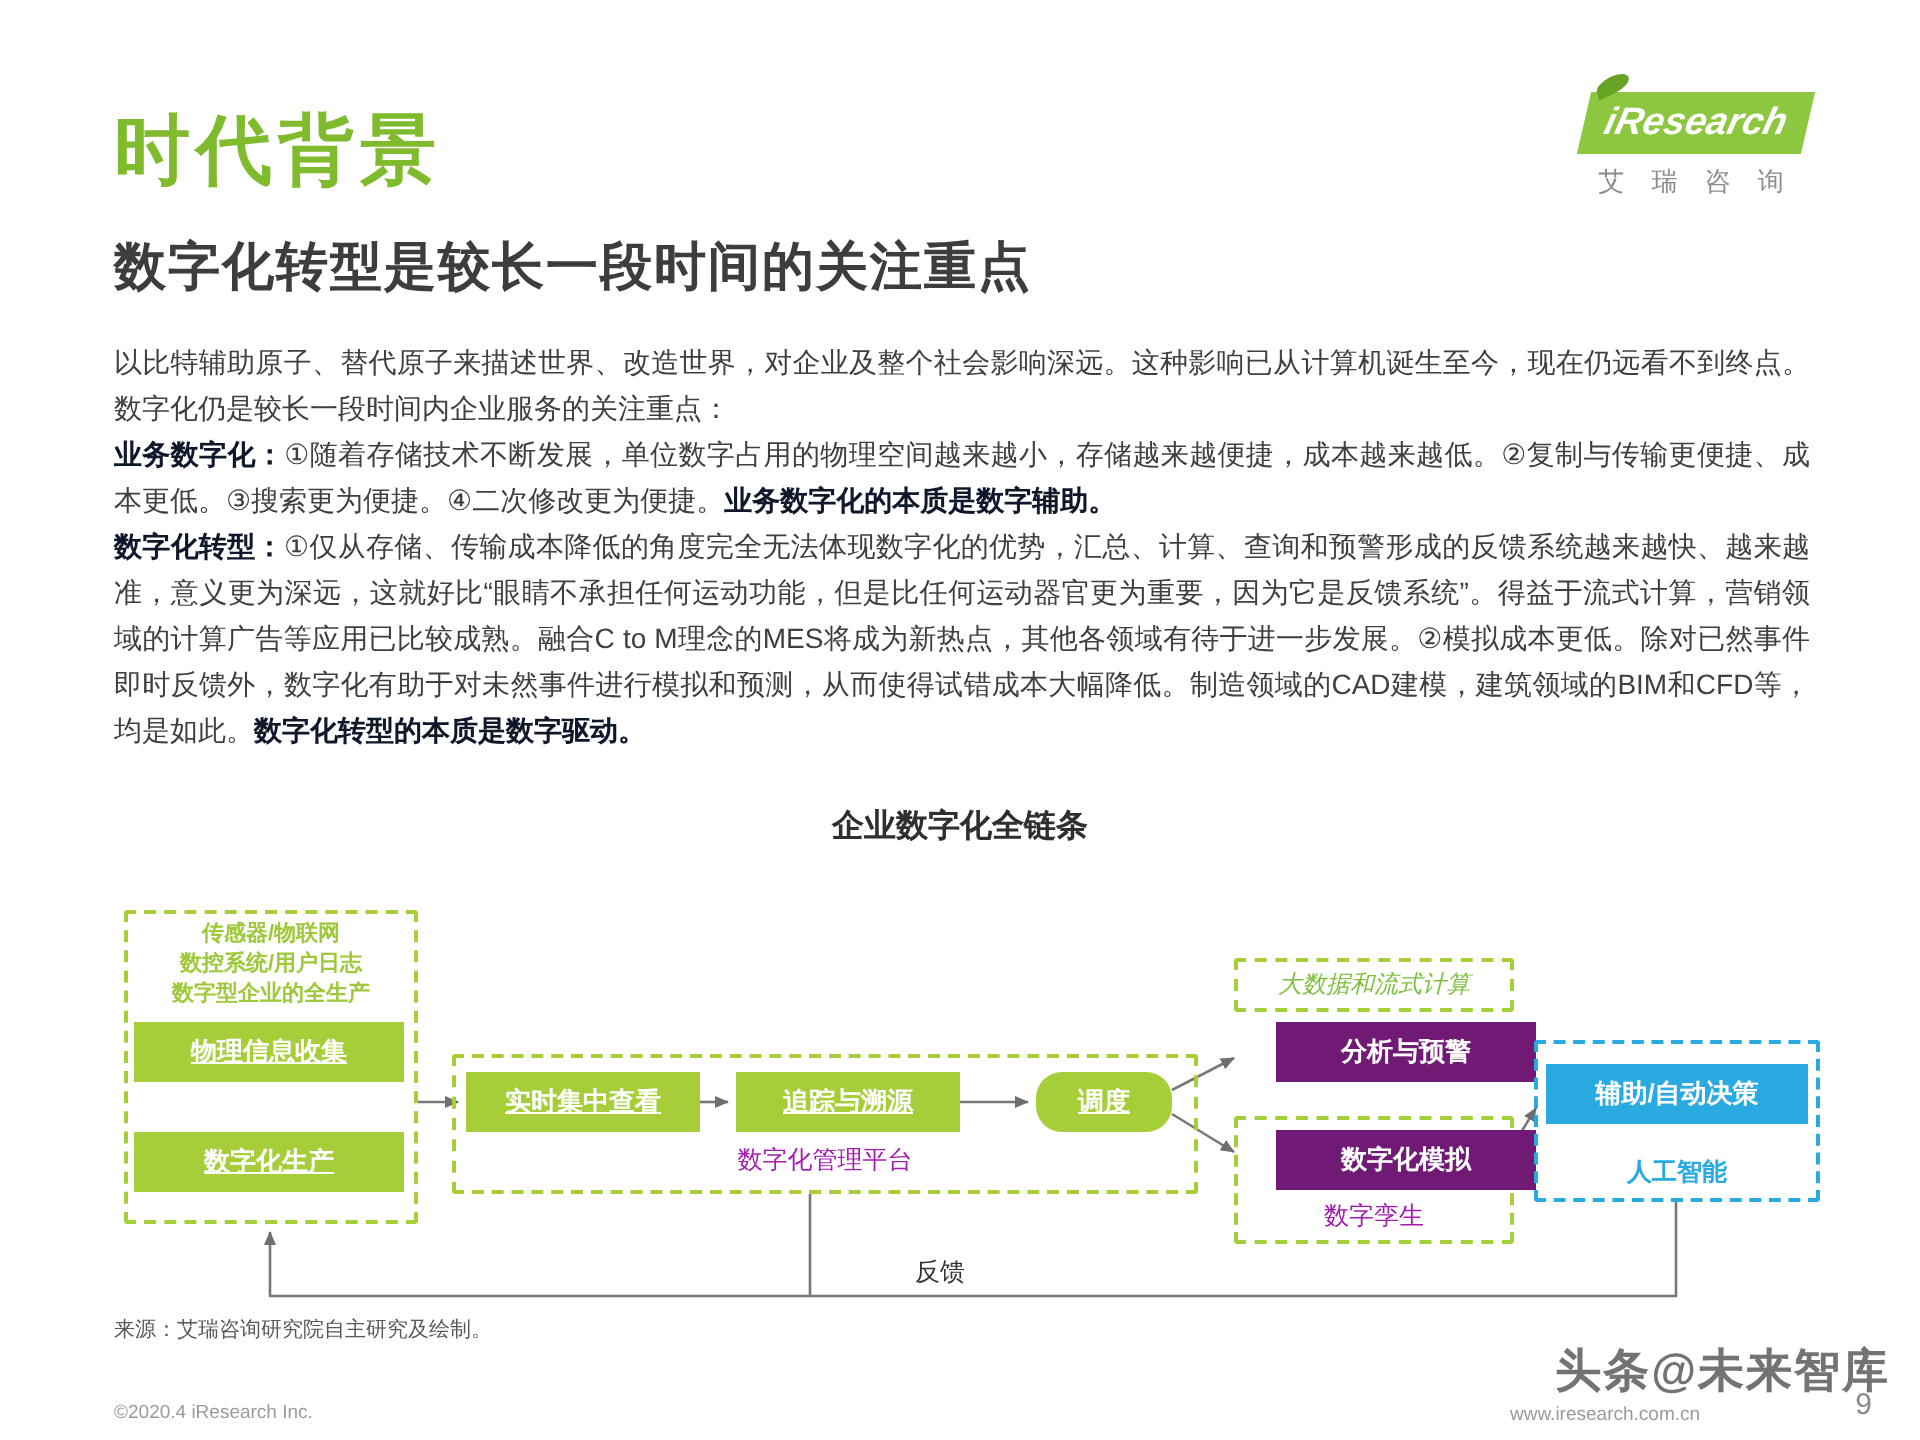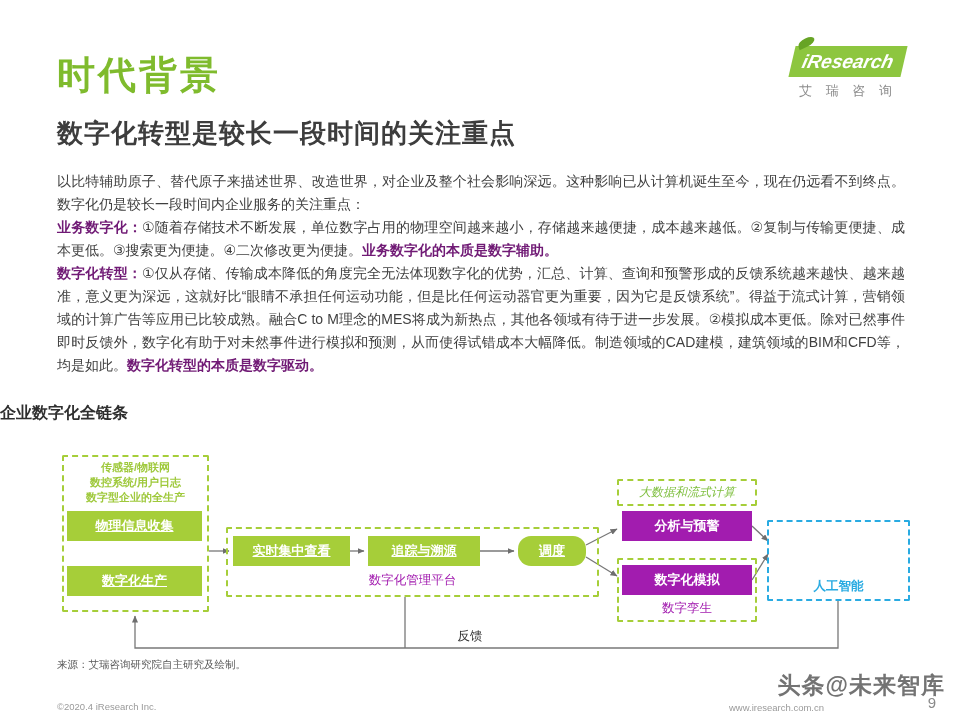--- a/index.html
+++ b/index.html
@@ -19,50 +19,50 @@
                transform:skewX(-13deg); display:flex; align-items:center; justify-content:center; }
   .logo-band .logo-word { color:#fff; font-weight:bold; font-style:italic; font-size:19px; }
   .leaf { position:absolute; left:2px; top:-8px; width:16px; height:9px; background:#67A425;
           border-radius:60% 60% 60% 0; transform:rotate(-28deg); }
   .logo-cn { margin-top:5px; color:#8C8C8C; font-size:13px; letter-spacing:5px; }
 
   
   .body-text { position:absolute; left:57px; top:170px; width:848px; font-size:14px;
                line-height:23px; color:#3F3F3F; text-align:justify; }
   .body-text p { margin:0; }
-  .body-text b { color:#701a75; }
+  .body-text b { color:#0f172a; }
 
   
-  .diagram-title { position:absolute; left:0; top:403px; width:960px; text-align:left;
+  .diagram-title { position:absolute; left:0; top:403px; width:960px; text-align:center;
                    font-size:16px; font-weight:bold; color:#2F2F2F; }
   .diagram { position:absolute; left:0; top:440px; width:960px; height:220px; }
   .connectors { position:absolute; left:0; top:0; }
   .dashed { position:absolute; border:2px dashed #A6CE39; border-radius:2px; }
   .dashed.cyan { border-color:#29ABE2; }
   .node { position:absolute; display:flex; align-items:center; justify-content:center;
           color:#fff; font-weight:bold; font-size:13px; }
   .node.light { background:#A6CE39;text-decoration:underline; }
-  .node.dark { background:#a21caf; }
+  .node.dark { background:#701a75;margin-left:16px; }
   .node.blue { background:#29ABE2; }
   .caption { position:absolute; left:62px; top:20px; width:147px; text-align:center;
              color:#9FC93C; font-size:11px; line-height:15px; font-weight:bold; }
   .green-label { position:absolute; text-align:center; color:#a21caf; font-size:12.5px; }
   .cyan-label { position:absolute; text-align:center; color:#29ABE2; font-size:12.5px;font-weight:bold; }
   .dashed-label-box { position:absolute; border:2px dashed #A6CE39; border-radius:2px;
                       display:flex; align-items:center; justify-content:center;
                       color:#7FBF3F; font-size:12px;font-style:italic; }
   .feedback-label { position:absolute; left:420px; top:188px; width:100px; text-align:center;
                     font-size:12.5px; color:#333; }
 
   
   .source-note { position:absolute; left:57px; top:658px; font-size:10.5px; color:#595959; }
   .watermark { position:absolute; right:15px; top:670px; font-size:23px; font-weight:bold;
                color:#737373; letter-spacing:1px; }
   .footer-copyright { position:absolute; left:57px; top:701px; font-size:9.5px; color:#9A9A9A; }
-  .footer-site { position:absolute; left:729px; top:702px; font-size:9.5px; color:#9A9A9A; }
+  .footer-site { position:absolute; left:755px; top:702px; font-size:9.5px; color:#9A9A9A; }
   .footer-page { position:absolute; right:24px; top:694px; font-size:15px; color:#8A8A8A; }
 </style>
 </head>
 <body>
 
 <div class="page">
 
   <h1 class="page-title">时代背景</h1>
 
   <div class="logo">
@@ -119,20 +119,21 @@
     <div class="node light" style="left:518px; top:96px; width:68px; height:30px;border-radius:13px;">调度</div>
     <div class="green-label" style="left:226px; top:132px; width:373px;">数字化管理平台</div>
 
     <div class="dashed-label-box" style="left:617px; top:39px; width:140px; height:27px;">大数据和流式计算</div>
     <div class="node dark" style="left:622px; top:71px; width:130px; height:30px;">分析与预警</div>
     <div class="dashed" style="left:617px; top:118px; width:140px; height:64px;"></div>
     <div class="node dark" style="left:622px; top:125px; width:130px; height:30px;">数字化模拟</div>
     <div class="green-label" style="left:617px; top:160px; width:140px;">数字孪生</div>
 
     <div class="dashed cyan" style="left:767px; top:80px; width:143px; height:81px;"></div>
+    <div class="node blue" style="left:773px; top:92px; width:131px; height:30px;">辅助/自动决策</div>
     <div class="cyan-label" style="left:767px; top:138px; width:143px;">人工智能</div>
 
     <div class="feedback-label">反馈</div>
   </div>
 
   <div class="source-note">来源：艾瑞咨询研究院自主研究及绘制。</div>
   <div class="watermark">头条@未来智库</div>
   <div class="footer-copyright">©2020.4 iResearch Inc.</div>
   <div class="footer-site">www.iresearch.com.cn</div>
   <div class="footer-page">9</div>

